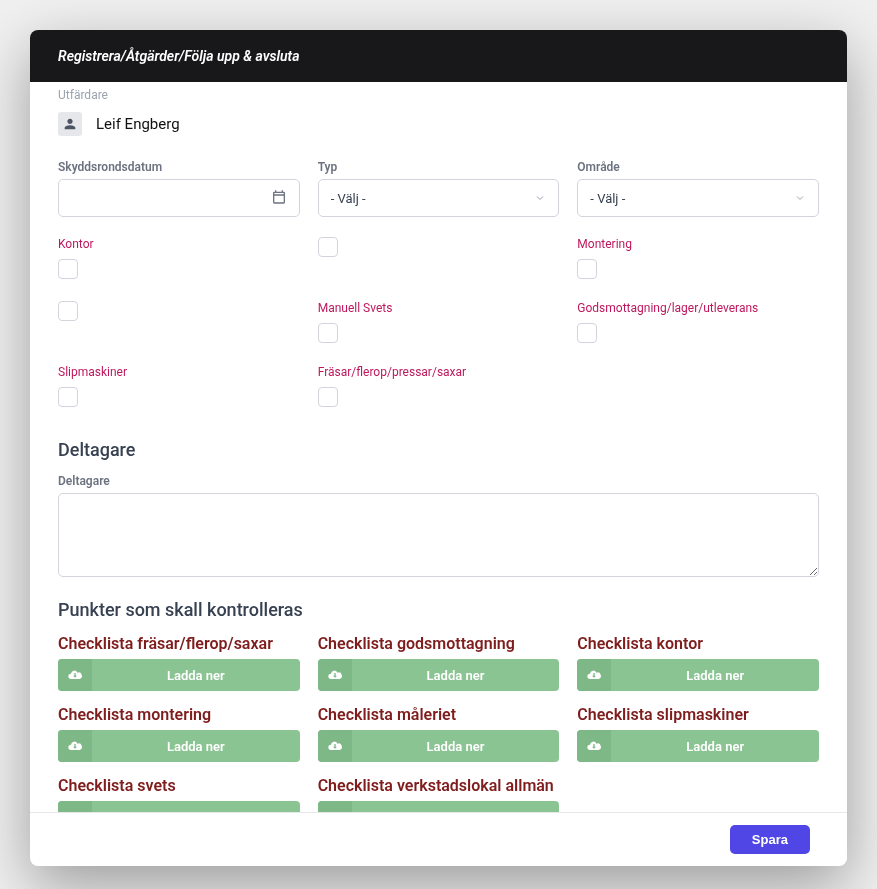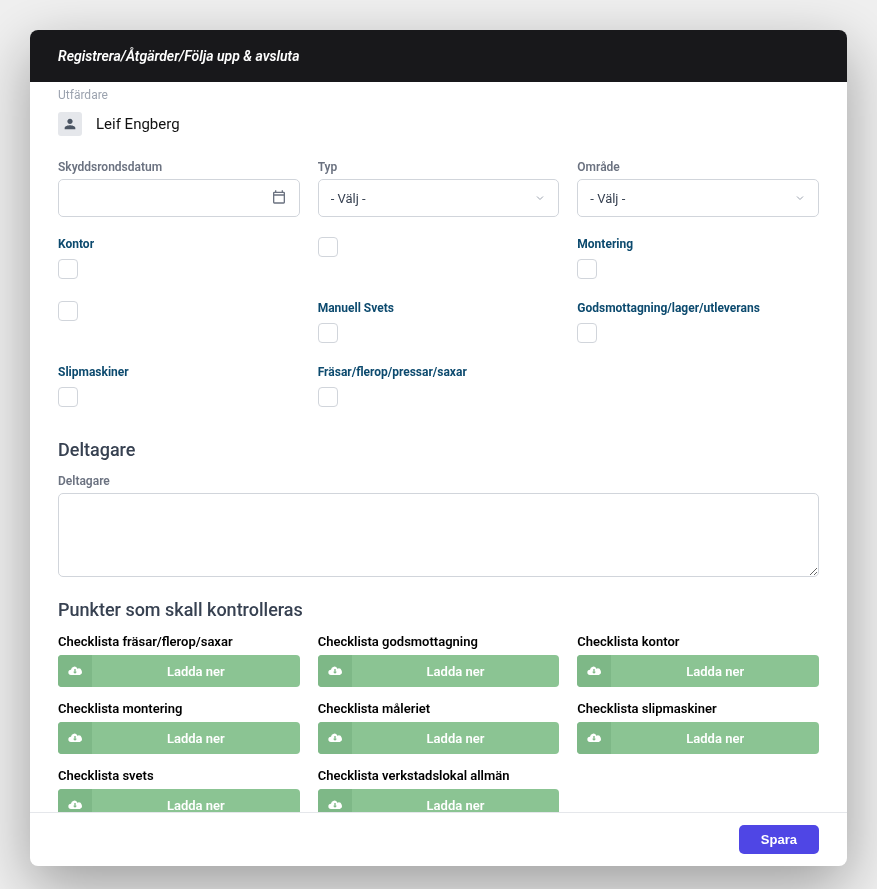--- a/index.html
+++ b/index.html
@@ -87,22 +87,22 @@
     .cb-grid {
       display: grid;
       grid-template-columns: 1fr 1fr 1fr;
       column-gap: 18px;
       row-gap: 8px;
       margin-bottom: 8px;
     }
     .cb-cell { }
     .cb-label {
       font-size: 12px;
-      color: #0c4a6e;
-      font-weight: 700;
+      color: #be185d;
+      font-weight: 400;
       display: block;
       margin-bottom: 8px;
     }
     .checkbox {
       width: 20px; height: 20px;
       border: 1px solid #d1d5db;
       border-radius: 4px;
       background: #fff;
       display: block;
       margin-bottom: 14px;
@@ -125,22 +125,22 @@
     }
     .dl-grid {
       display: grid;
       grid-template-columns: 1fr 1fr 1fr;
       gap: 18px;
       row-gap: 14px;
       margin-bottom: 16px;
     }
     .dl-cell { }
     .dl-label {
-      font-size: 13px;
-      color: #000000;
+      font-size: 16px;
+      color: #7f1d1d;
       font-weight: 600;
       margin-bottom: 6px;
       display: block;
     }
     .dl-btn {
       display: flex;
       align-items: stretch;
       height: 32px;
       border-radius: 4px;
       overflow: hidden;
@@ -159,21 +159,21 @@
     }
     .dl-icon svg { width: 16px; height: 16px; fill: #fff; }
     .dl-text {
       flex: 1;
       display: flex;
       align-items: center;
       justify-content: center;
     }
     .footer {
       border-top: 1px solid #e5e7eb;
-      padding: 12px 28px;
+      padding: 12px 37px;
       display: flex;
       justify-content: flex-end;
     }
     .save-btn {
       background: #4f46e5;
       color: #fff;
       border: none;
       border-radius: 5px;
       padding: 7px 22px;
       font-size: 13px;

